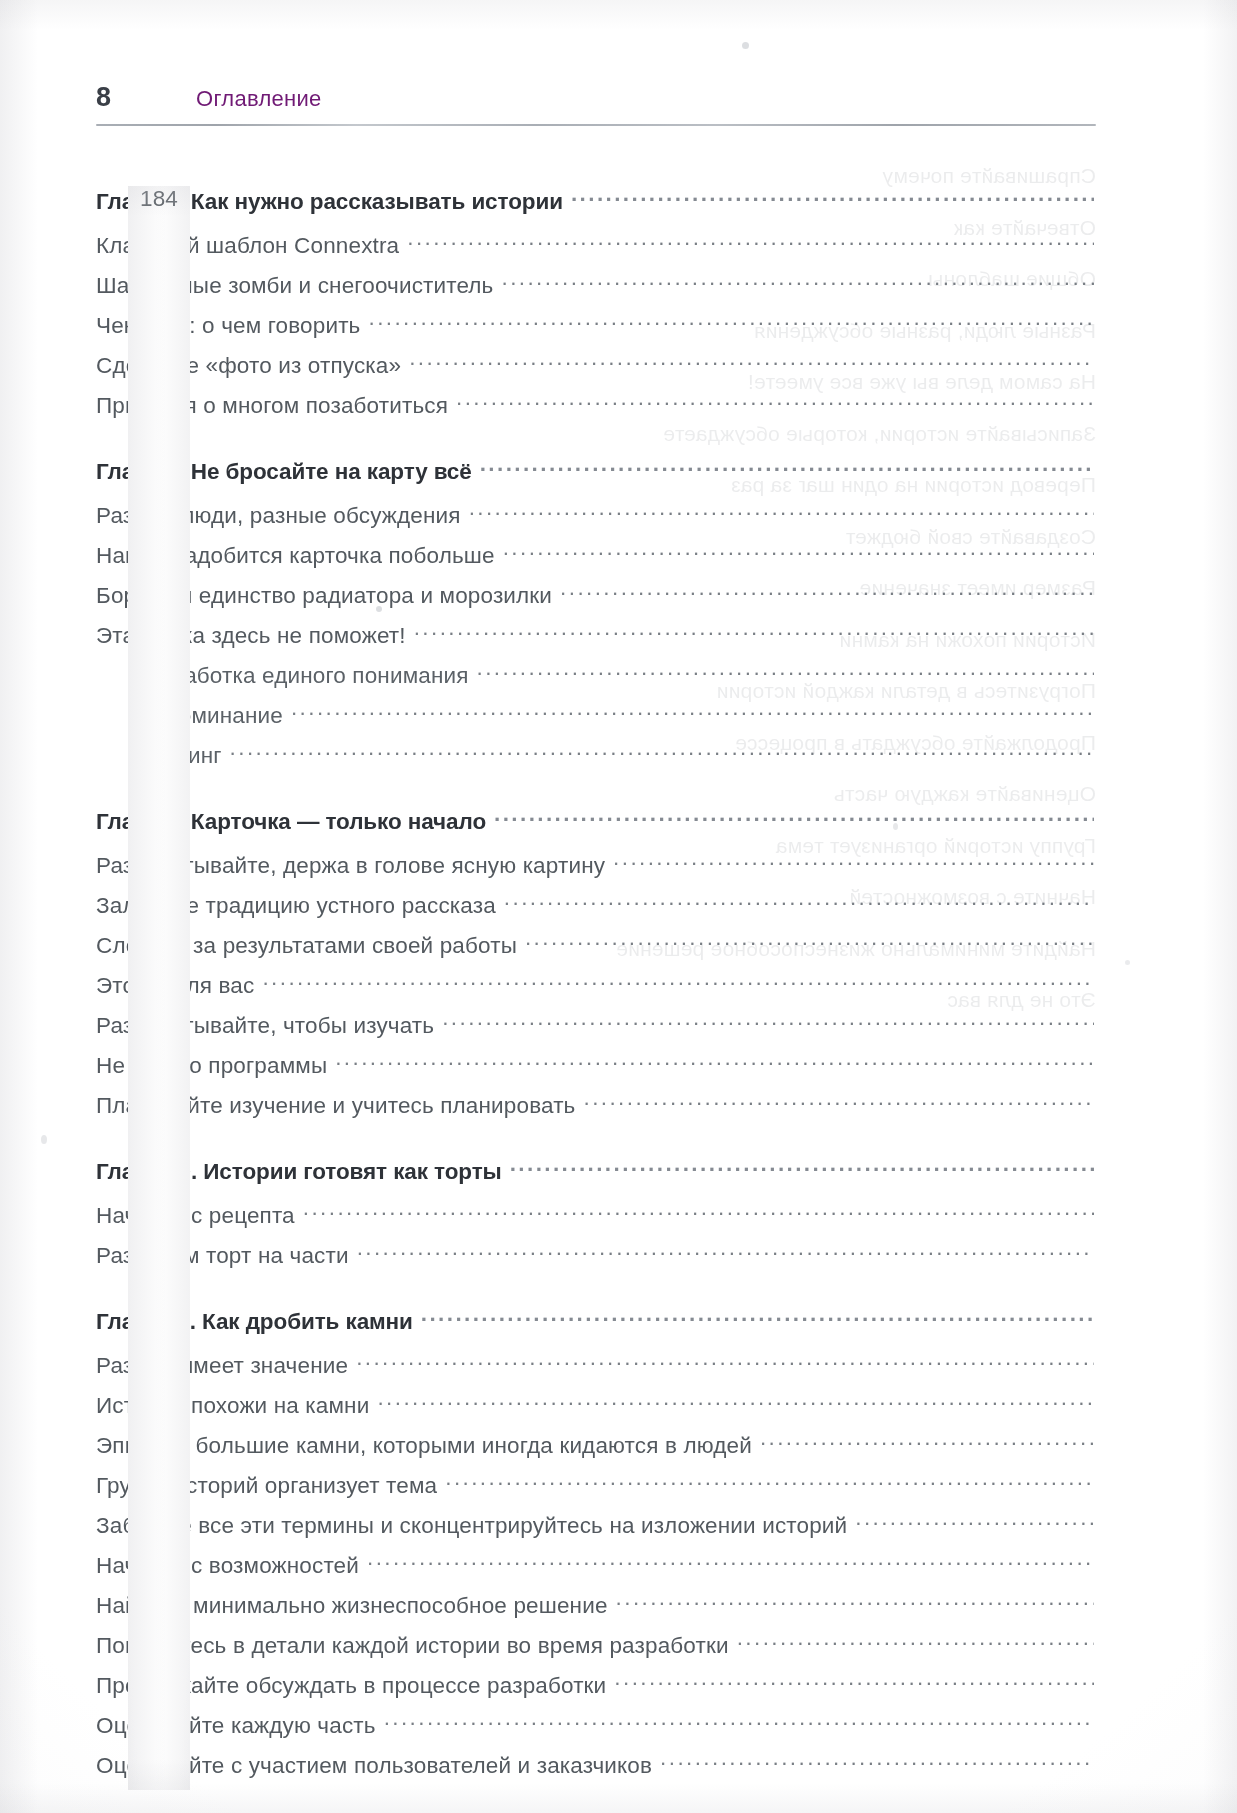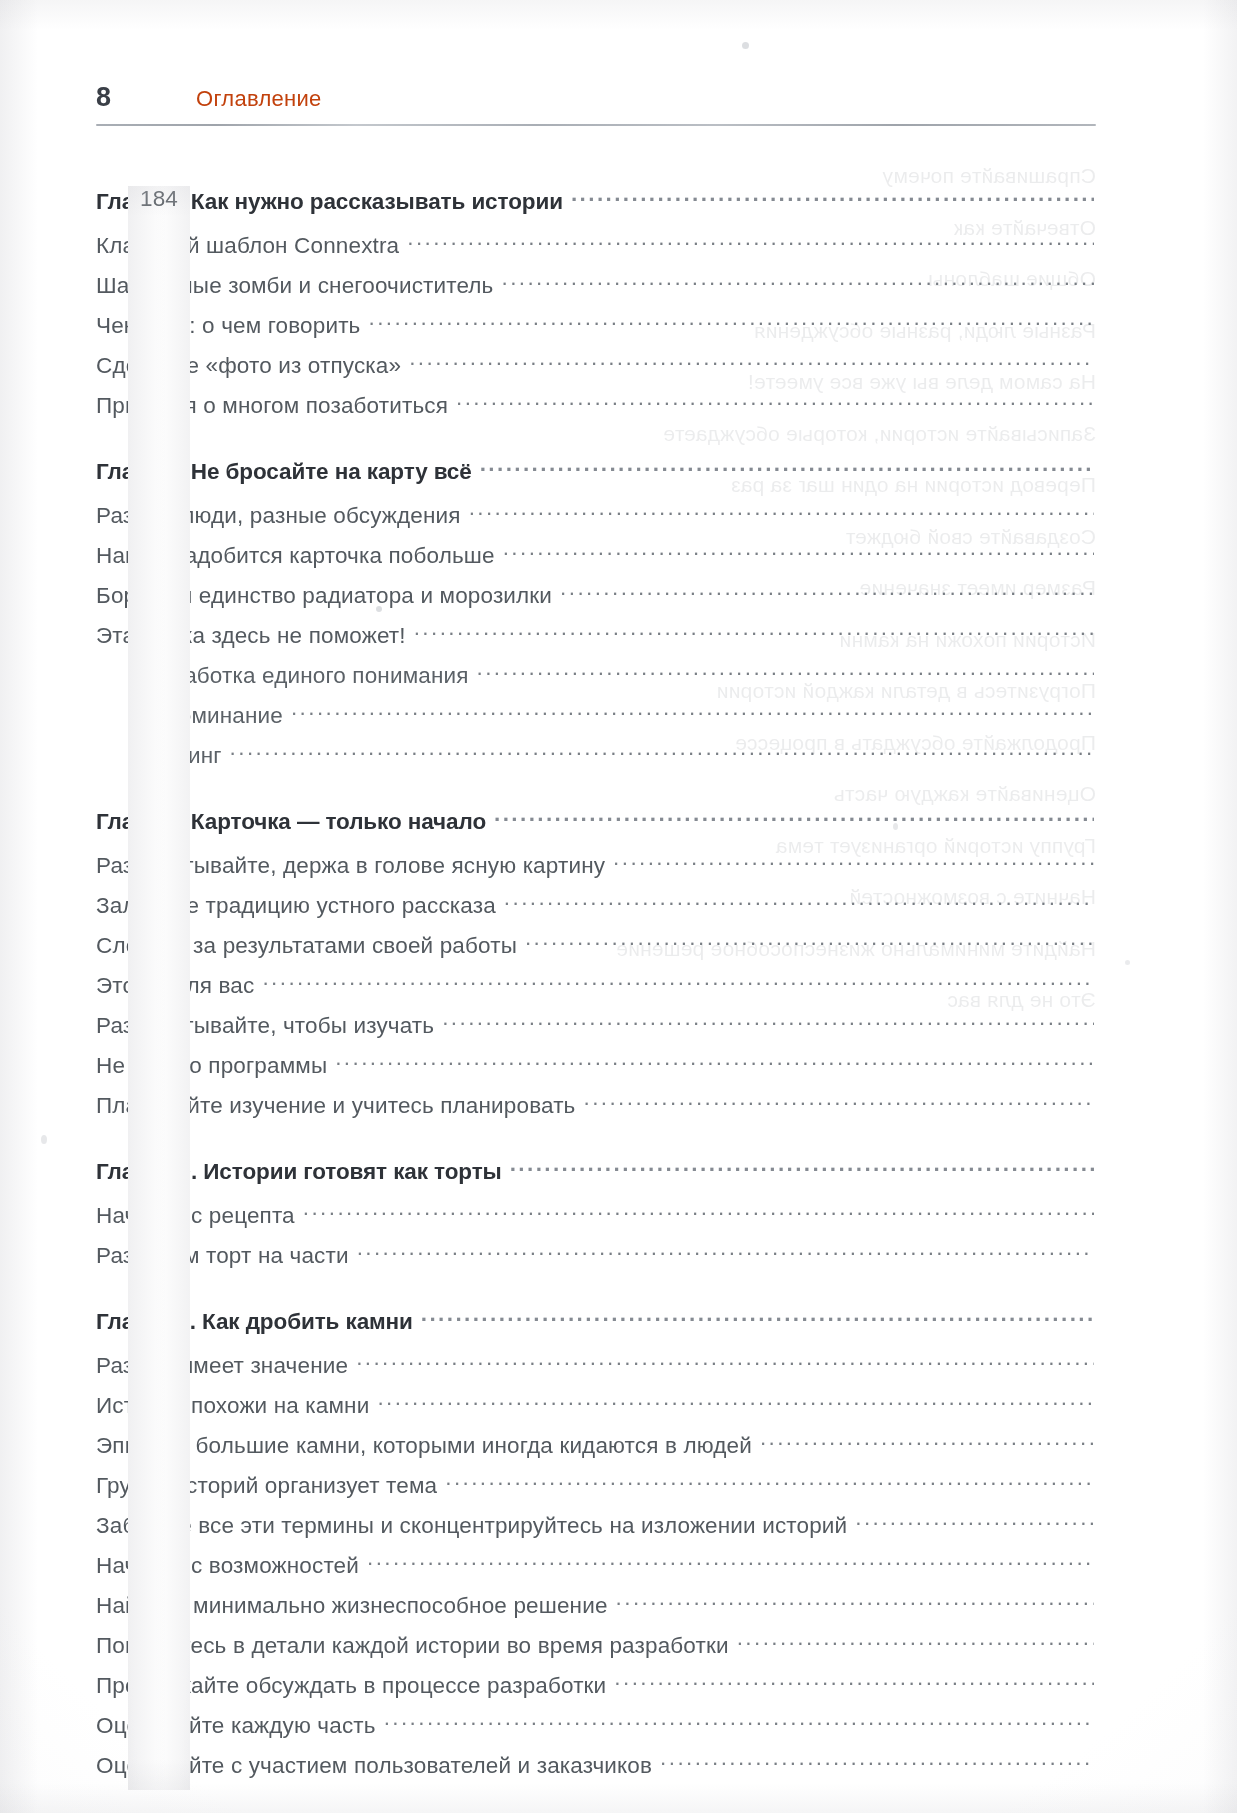--- a/index.html
+++ b/index.html
@@ -72,21 +72,21 @@
   }
   .folio {
     font-size: 27px;
     font-weight: 700;
     color: #3a3f47;
     width: 100px;
     letter-spacing: .5px;
   }
   .running-title {
     font-size: 22px;
-    color: #c2410c;
+    color: #701a75;
     letter-spacing: .3px;
   }
   .rule {
     position: absolute;
     left: 96px;
     top: 124px;
     width: 1000px;
     height: 2px;
     background: linear-gradient(90deg,
       #9aa0a8 0%, #8e949c 12%, #b9bec4 26%, #9aa0a8 44%,

